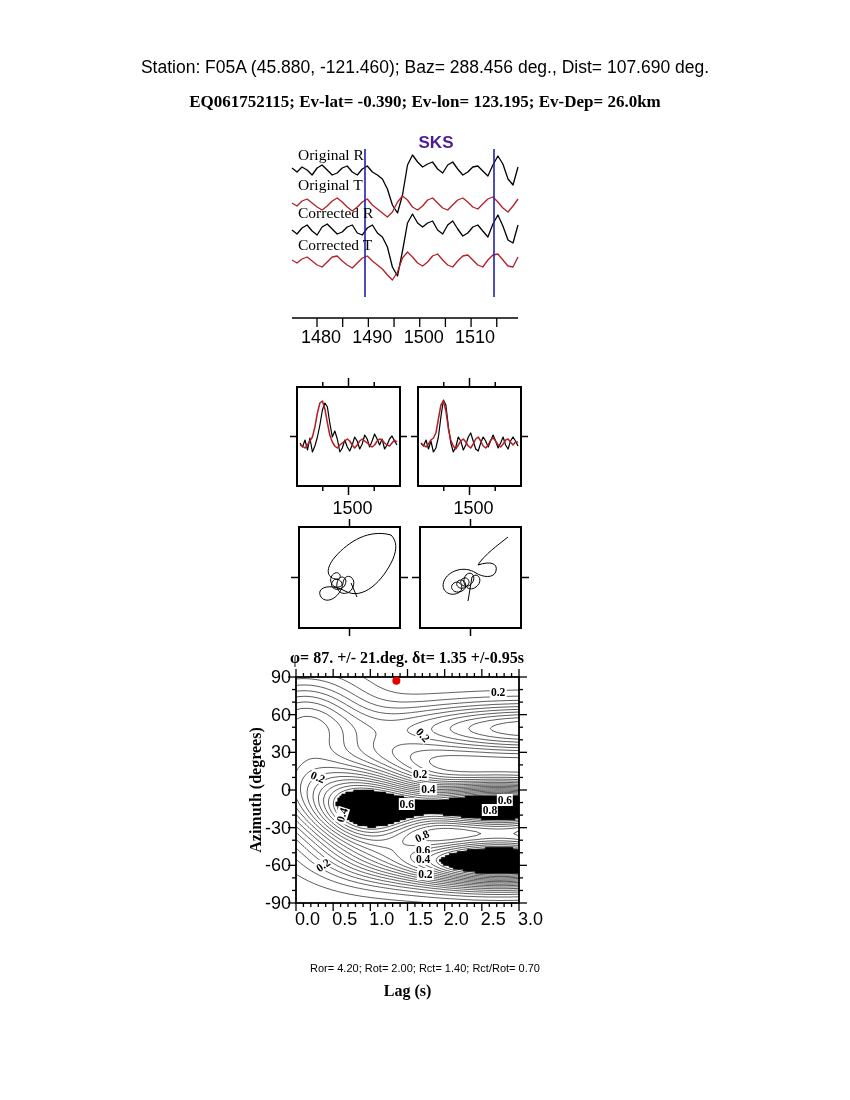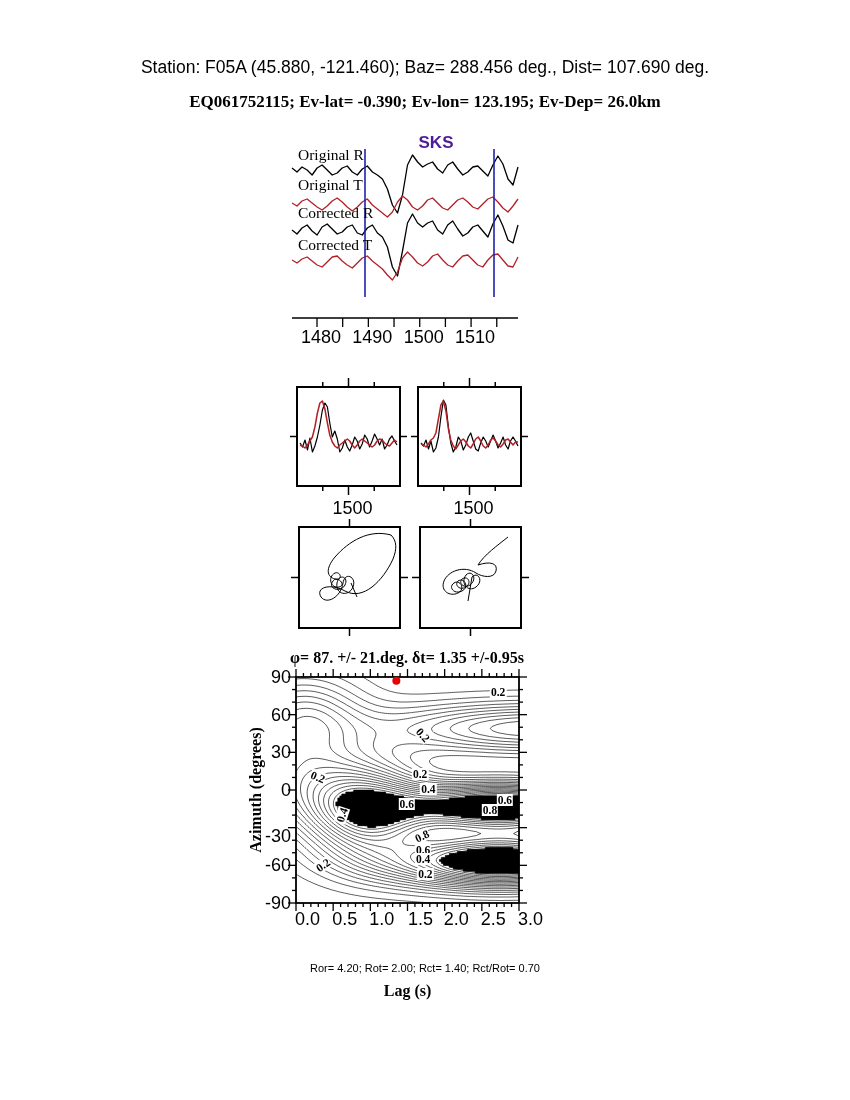--- a/index.html
+++ b/index.html
@@ -224,21 +224,21 @@
       <div class="abs num tick-x" style="left: 324.5px; top: 498px;">1500</div>
       <div class="abs num tick-x" style="left: 445.5px; top: 498px;">1500</div>
     </div>
   <div class="abs contour-title">φ= 87. +/- 21.deg. δt= 1.35 +/-0.95s</div>
   <div class="abs az-label">Azimuth (degrees)</div>
   <div id="y-ticks">
       <div class="abs num tick-y" style="left: 247px; top: 667px;">90</div>
       <div class="abs num tick-y" style="left: 247px; top: 704.667px;">60</div>
       <div class="abs num tick-y" style="left: 247px; top: 742.333px;">30</div>
       <div class="abs num tick-y" style="left: 247px; top: 780px;">0</div>
-      <div class="abs num tick-y" style="left: 247px; top: 817.667px; margin-top: 8px;">-30</div>
+      <div class="abs num tick-y" style="left: 247px; top: 817.667px;">-30</div>
       <div class="abs num tick-y" style="left: 247px; top: 855.333px;">-60</div>
       <div class="abs num tick-y" style="left: 247px; top: 893px;">-90</div>
     </div>
   <div id="x-ticks">
       <div class="abs num tick-x" style="left: 272px; top: 909px;">0.0</div>
       <div class="abs num tick-x" style="left: 309.167px; top: 909px;">0.5</div>
       <div class="abs num tick-x" style="left: 346.333px; top: 909px;">1.0</div>
       <div class="abs num tick-x" style="left: 385px; top: 909px;">1.5</div>
       <div class="abs num tick-x" style="left: 420.667px; top: 909px;">2.0</div>
       <div class="abs num tick-x" style="left: 457.833px; top: 909px;">2.5</div>

